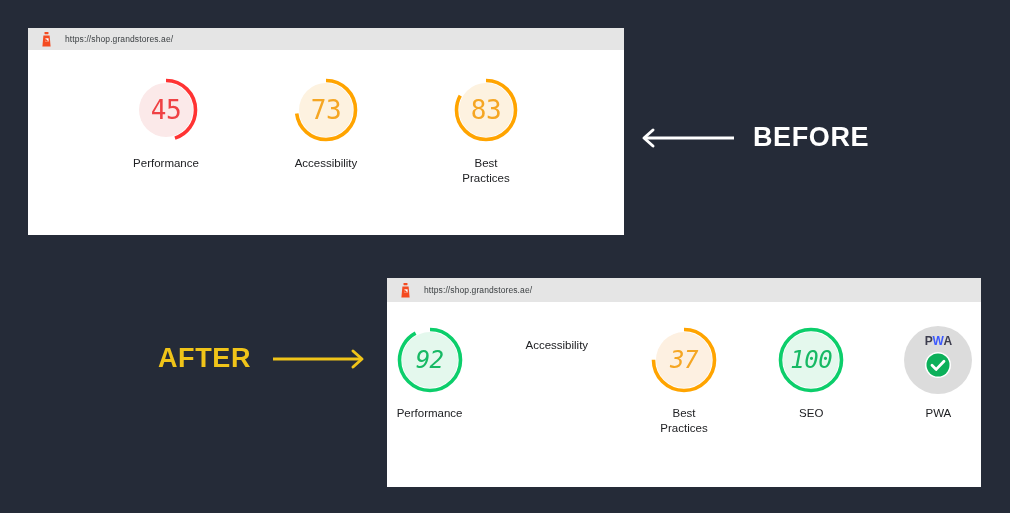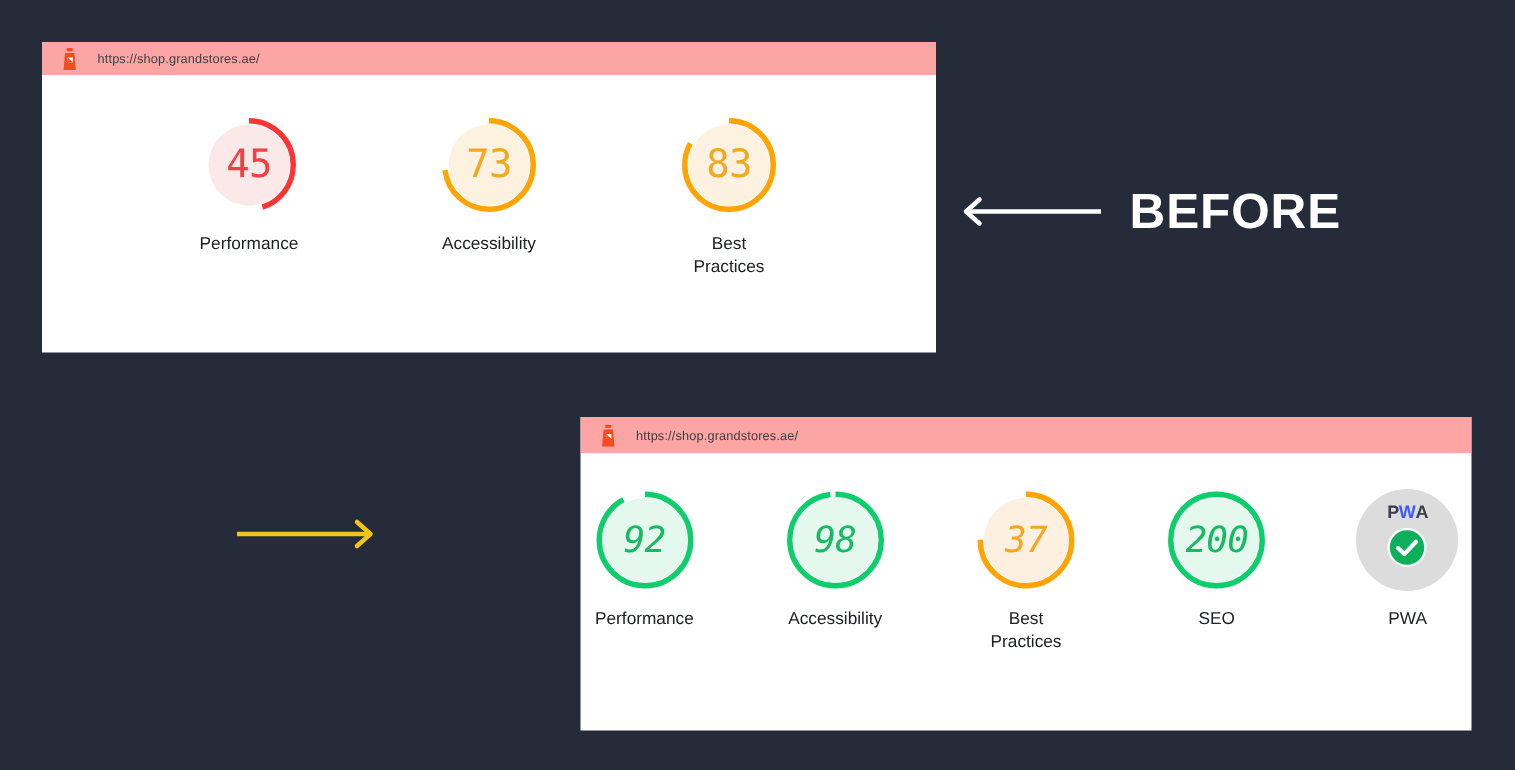--- a/index.html
+++ b/index.html
@@ -29,21 +29,21 @@
   }
   .card-after {
     left: 387px;
     top: 278px;
     width: 594px;
     height: 209px;
   }
 
   .url-bar {
     height: 22px;
-    background: #fca5a5;
+    background: #e5e5e5;
     display: flex;
     align-items: center;
     padding: 0 0 0 12px;
     box-sizing: border-box;
   }
   .card-after .url-bar { height: 24px; }
 
   .lighthouse-icon {
     width: 13px;
     height: 15px;
@@ -153,21 +153,21 @@
     left: 639px;
     top: 124px;
     gap: 0;
   }
   .anno-after {
     left: 158px;
     top: 345px;
     gap: 0;
   }
   .anno-text {
-    font-size: 33px;
+    font-size: 27px;
     font-weight: bold;
     letter-spacing: 0.6px;
     line-height: 1;
     white-space: nowrap;
   }
   .anno-before .anno-text { color: #ffffff; margin-left: 18px; }
   .anno-after  .anno-text { color: #f0c419; margin-right: 22px; }
   .arrow-svg { display: block; }
 </style>
 </head>
@@ -240,27 +240,20 @@
         <svg viewBox="0 0 68 68">
           <circle cx="34" cy="34" r="28" fill="#e4f8ed"></circle>
           <circle class="arc" cx="34" cy="34" r="30.5" fill="none" stroke="#0cce6b" stroke-width="3.6" stroke-linecap="butt" stroke-dasharray="176.3061797194592 15.330972149518175" stroke-dashoffset="0"></circle>
         </svg>
         <div class="gauge-value" style="color:#17b964">92</div>
       </div>
       <div class="gauge-label">Performance</div>
     </div>
 
     <div class="gauge">
-      <div class="gauge-ring">
-        <svg viewBox="0 0 68 68">
-          <circle cx="34" cy="34" r="28" fill="#e4f8ed"></circle>
-          <circle class="arc" cx="34" cy="34" r="30.5" fill="none" stroke="#0cce6b" stroke-width="3.6" stroke-linecap="butt" stroke-dasharray="187.80440883159784 3.8327430373795437" stroke-dashoffset="0"></circle>
-        </svg>
-        <div class="gauge-value" style="color:#17b964">98</div>
-      </div>
       <div class="gauge-label">Accessibility</div>
     </div>
 
     <div class="gauge">
       <div class="gauge-ring">
         <svg viewBox="0 0 68 68">
           <circle cx="34" cy="34" r="28" fill="#fdf0e1"></circle>
           <circle class="arc" cx="34" cy="34" r="30.5" fill="none" stroke="#ffa400" stroke-width="3.6" stroke-linecap="butt" stroke-dasharray="143.72786390173303 47.90928796724435" stroke-dashoffset="0"></circle>
         </svg>
         <div class="gauge-value" style="color:#f5a623">37</div>
@@ -268,21 +261,21 @@
       <div class="gauge-label">Best
 Practices</div>
     </div>
 
     <div class="gauge">
       <div class="gauge-ring">
         <svg viewBox="0 0 68 68">
           <circle cx="34" cy="34" r="28" fill="#e4f8ed"></circle>
           <circle class="arc" cx="34" cy="34" r="30.5" fill="none" stroke="#0cce6b" stroke-width="3.6" stroke-linecap="butt" stroke-dasharray="191.63715186897738 0" stroke-dashoffset="0"></circle>
         </svg>
-        <div class="gauge-value" style="color:#17b964">200</div>
+        <div class="gauge-value" style="color:#17b964">100</div>
       </div>
       <div class="gauge-label">SEO</div>
     </div>
 
     <div class="gauge">
       <div class="pwa-badge">
         <div class="pwa-wordmark">
           <span class="pwa-p">P</span>
             <span class="pwa-w">W</span>
             <span class="pwa-a">A</span>
@@ -300,17 +293,18 @@
 
 <div class="annotation anno-before">
   <svg class="arrow-svg" width="96" height="22" viewBox="0 0 96 22">
     <line x1="6" y1="11" x2="95" y2="11" stroke="#ffffff" stroke-width="3"></line>
     <polyline points="14,3 5,11 14,19" fill="none" stroke="#ffffff" stroke-width="3" stroke-linecap="round" stroke-linejoin="round"></polyline>
   </svg>
   <span class="anno-text">BEFORE</span>
 </div>
 
 <div class="annotation anno-after">
+  <span class="anno-text">AFTER</span>
   <svg class="arrow-svg" width="94" height="22" viewBox="0 0 94 22">
     <line x1="0" y1="11" x2="88" y2="11" stroke="#f0c419" stroke-width="3"></line>
     <polyline points="80,3 89,11 80,19" fill="none" stroke="#f0c419" stroke-width="3" stroke-linecap="round" stroke-linejoin="round"></polyline>
   </svg>
 </div>
 
 </body></html>

